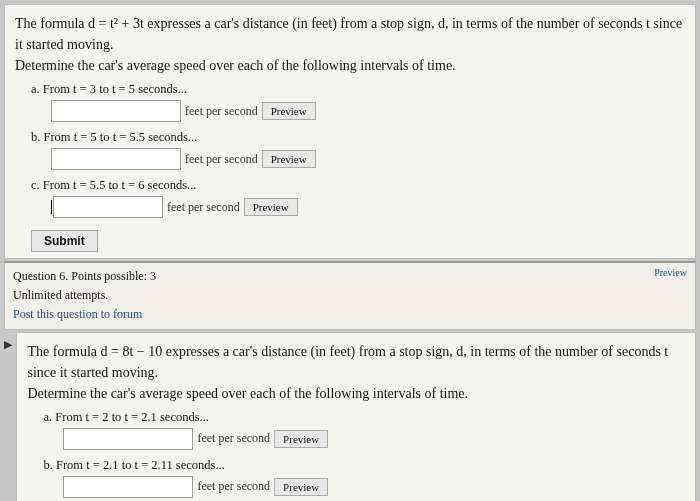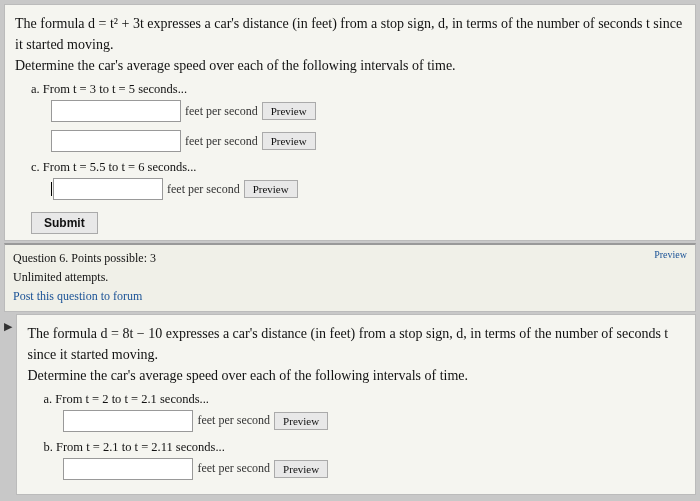--- a/index.html
+++ b/index.html
@@ -141,20 +141,21 @@
       <div class="part-label">a. From t = 3 to t = 5 seconds...</div>
       <div class="input-row">
         <input class="answer-input" type="text" value="" style="">
         <span class="unit-label">feet per second</span>
         <button class="preview-btn">Preview</button>
       </div>
     </div>
 
     
     <div class="part-row">
+      <div class="part-label">b. From t = 5 to t = 5.5 seconds...</div>
       <div class="input-row">
         <input class="answer-input" type="text" value="" style="">
         <span class="unit-label">feet per second</span>
         <button class="preview-btn">Preview</button>
       </div>
     </div>
 
     
     <div class="part-row">
       <div class="part-label">c. From t = 5.5 to t = 6 seconds...</div>

